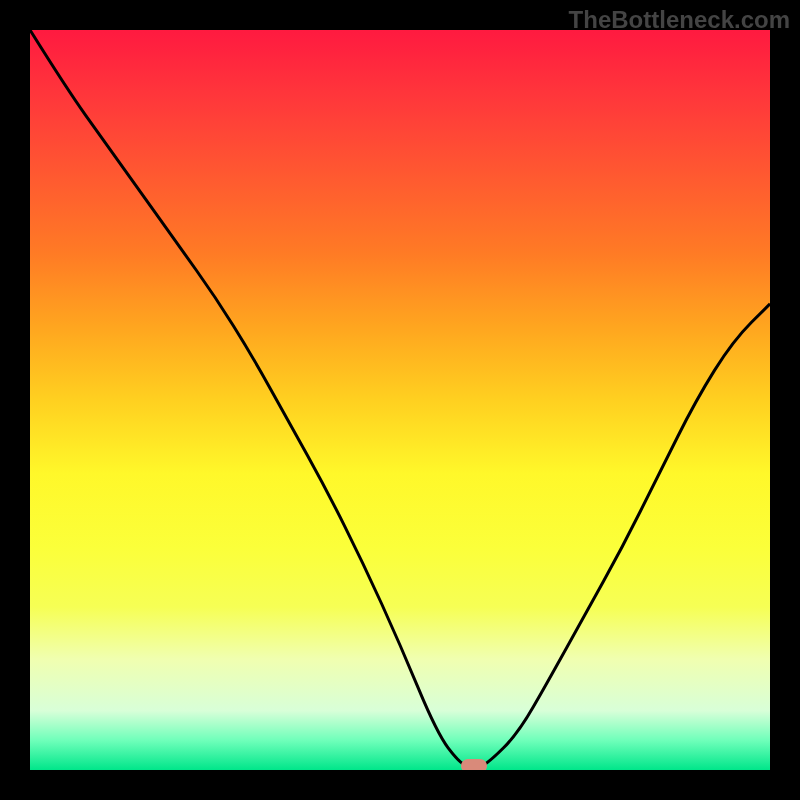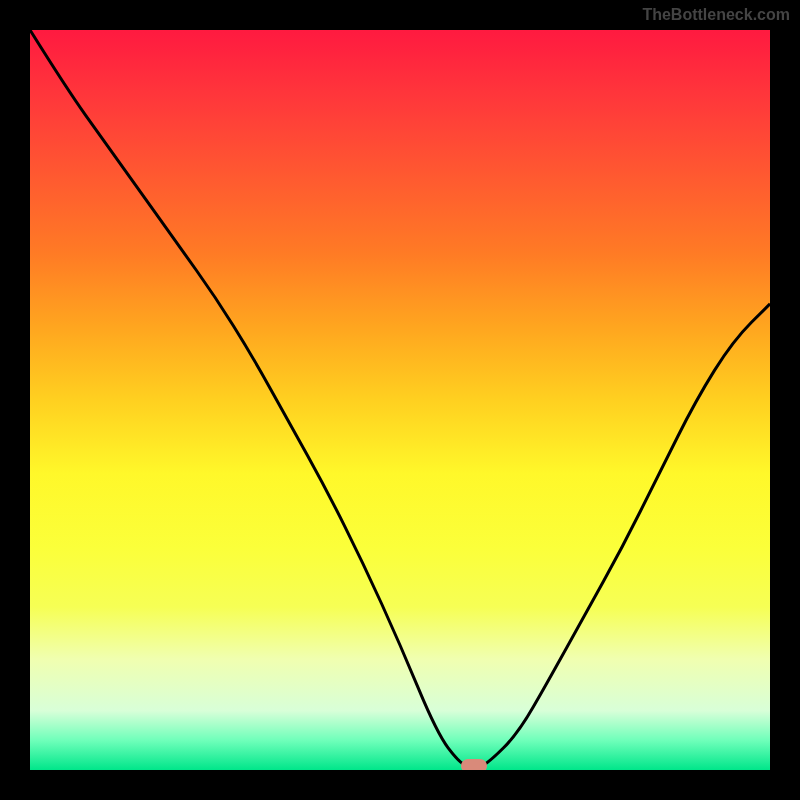--- a/index.html
+++ b/index.html
@@ -8,21 +8,21 @@
     height: 800px;
     background: #000;
     position: relative;
     font-family: Arial, Helvetica, sans-serif;
   }
   .attribution {
     position: absolute;
     top: 6px;
     right: 10px;
     color: #444;
-    font-size: 16px;
+    font-size: 24px;
     font-weight: bold;
     z-index: 10;
     text-align: center;
   }
   .plot-area {
     position: absolute;
     left: 30px;
     top: 30px;
     width: 740px;
     height: 740px;

